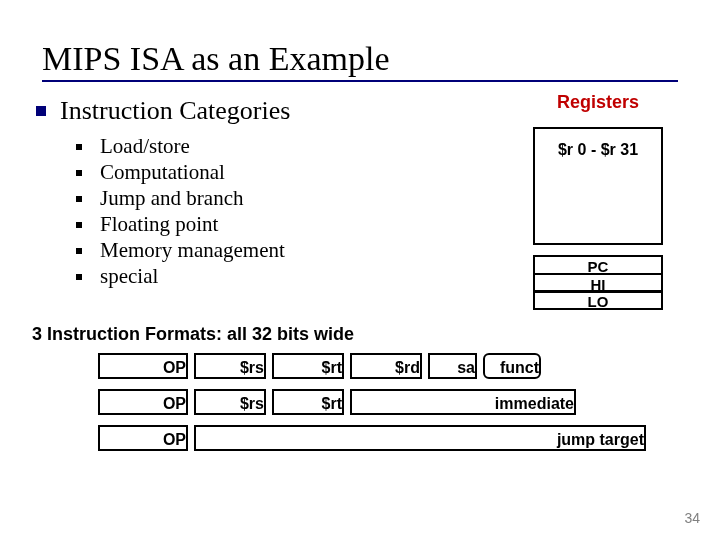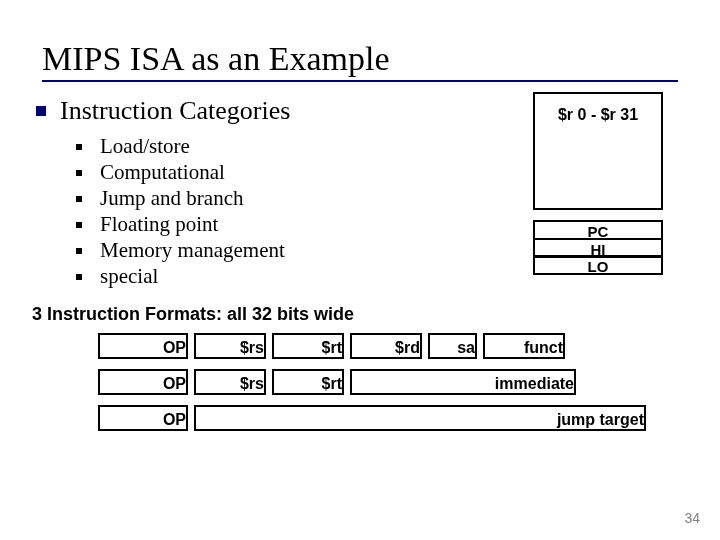--- a/index.html
+++ b/index.html
@@ -142,21 +142,21 @@
     line-height: 26px;
     text-align: right;
     font-family: Arial, Helvetica, sans-serif;
     font-weight: bold;
     font-size: 16px;
     box-sizing: border-box;
   }
   .w-op    { width: 90px; }
   .w-reg   { width: 72px; }
   .w-sa    { width: 49px; }
-  .w-funct { width: 82px; }
+  .w-funct { width: 58px; border-radius: 6px; }
   .w-imm   { width: 226px; padding-left: 11px; }
   .w-jump  { width: 452px; }
 
   .slide-number {
     position: absolute;
     right: 20px;
     bottom: 14px;
     color: #808080;
     font-family: Arial, Helvetica, sans-serif;
     font-size: 14px;
@@ -198,20 +198,21 @@
           <span class="sub-item-text">Memory management</span>
         </div>
         <div class="sub-item">
           <span class="dot-bullet"></span>
           <span class="sub-item-text">special</span>
         </div>
       </div>
     </div>
 
     <div class="right-col">
+      <div class="reg-heading">Registers</div>
       <div class="reg-box">
         <span>$r 0 - $r 31</span>
       </div>
       <div class="small-regs">
         <div class="small-reg first">PC</div>
         <div class="small-reg">HI</div>
         <div class="small-reg">LO</div>
       </div>
     </div>
   </div>

